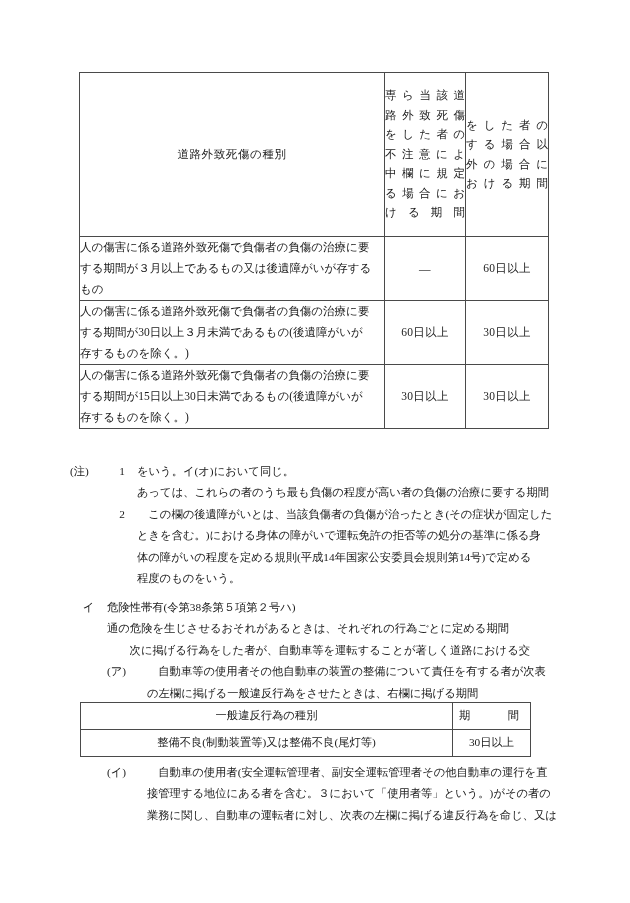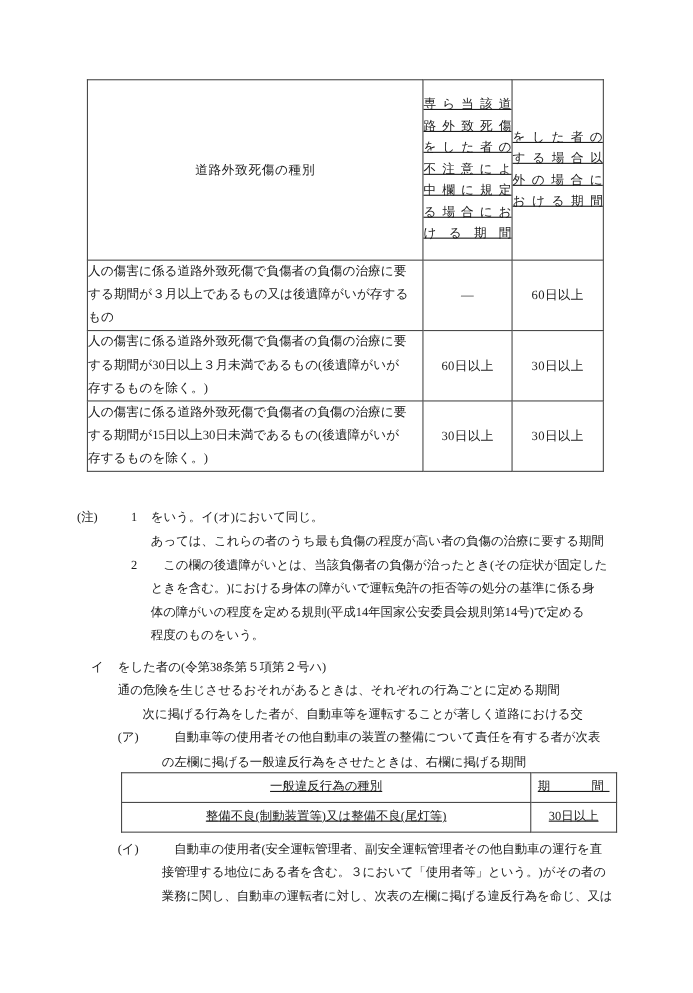--- a/index.html
+++ b/index.html
@@ -51,21 +51,20 @@
     vertical-align: top;
     padding: 9px 7px 0 7px;
     font-size: 11.5px;
     line-height: 19.5px;
   }
   .hdr-vert .ln {
     display: block;
     text-align: justify;
     text-align-last: justify;
     white-space: nowrap;
-    text-decoration: underline;
   }
   .cell-body {
     padding: 8px 9px 8px 9px;
     font-size: 11.5px;
     line-height: 21px;
     text-align: justify;
     text-align-last: left;
   }
   .cell-body .ln { display: block; white-space: nowrap; }
   .cell-num {
@@ -129,26 +128,25 @@
     width: 470px;
     display: flex;
     align-items: flex-start;
     font-size: 11.3px;
     line-height: 21.4px;
   }
 
   
   .sub-table {
     position: absolute;
-    left: 110px;
+    left: 80px;
     top: 702px;
     width: 450px;
     border-collapse: collapse;
     table-layout: fixed;
-    text-decoration: underline;
   }
   .sub-table td {
     border: 1px solid #4a4a4a;
     padding: 4px 0 5px 0;
     text-align: center;
     font-size: 11.3px;
     line-height: 17px;
   }
   .st-col-a { width: 372px; }
   .st-col-b { width: 78px; }
@@ -234,21 +232,21 @@
         <span class="ln">ときを含む。)における身体の障がいで運転免許の拒否等の処分の基準に係る身</span>
         <span class="ln">体の障がいの程度を定める規則(平成14年国家公安委員会規則第14号)で定める</span>
         <span class="ln">程度のものをいう。</span>
       </span>
     </div>
   </div>
 
   <div class="sec-block">
     <div class="sec-head">
       <span class="sec-mark">イ</span>
-      <span class="sec-head-text">をした者の(令第38条第５項第２号ハ)</span>
+      <span class="sec-head-text">危険性帯有(令第38条第５項第２号ハ)</span>
     </div>
     <div class="sec-para">
       <span class="ln">通の危険を生じさせるおそれがあるときは、それぞれの行為ごとに定める期間</span>
       <span class="ln ind">次に掲げる行為をした者が、自動車等を運転することが著しく道路における交</span>
     </div>
     <div class="sub-block">
       <span class="sub-mark">(ア)</span>
       <span class="sub-text">
         <span class="ln ind">自動車等の使用者その他自動車の装置の整備について責任を有する者が次表</span>
         <span class="ln">の左欄に掲げる一般違反行為をさせたときは、右欄に掲げる期間</span>

